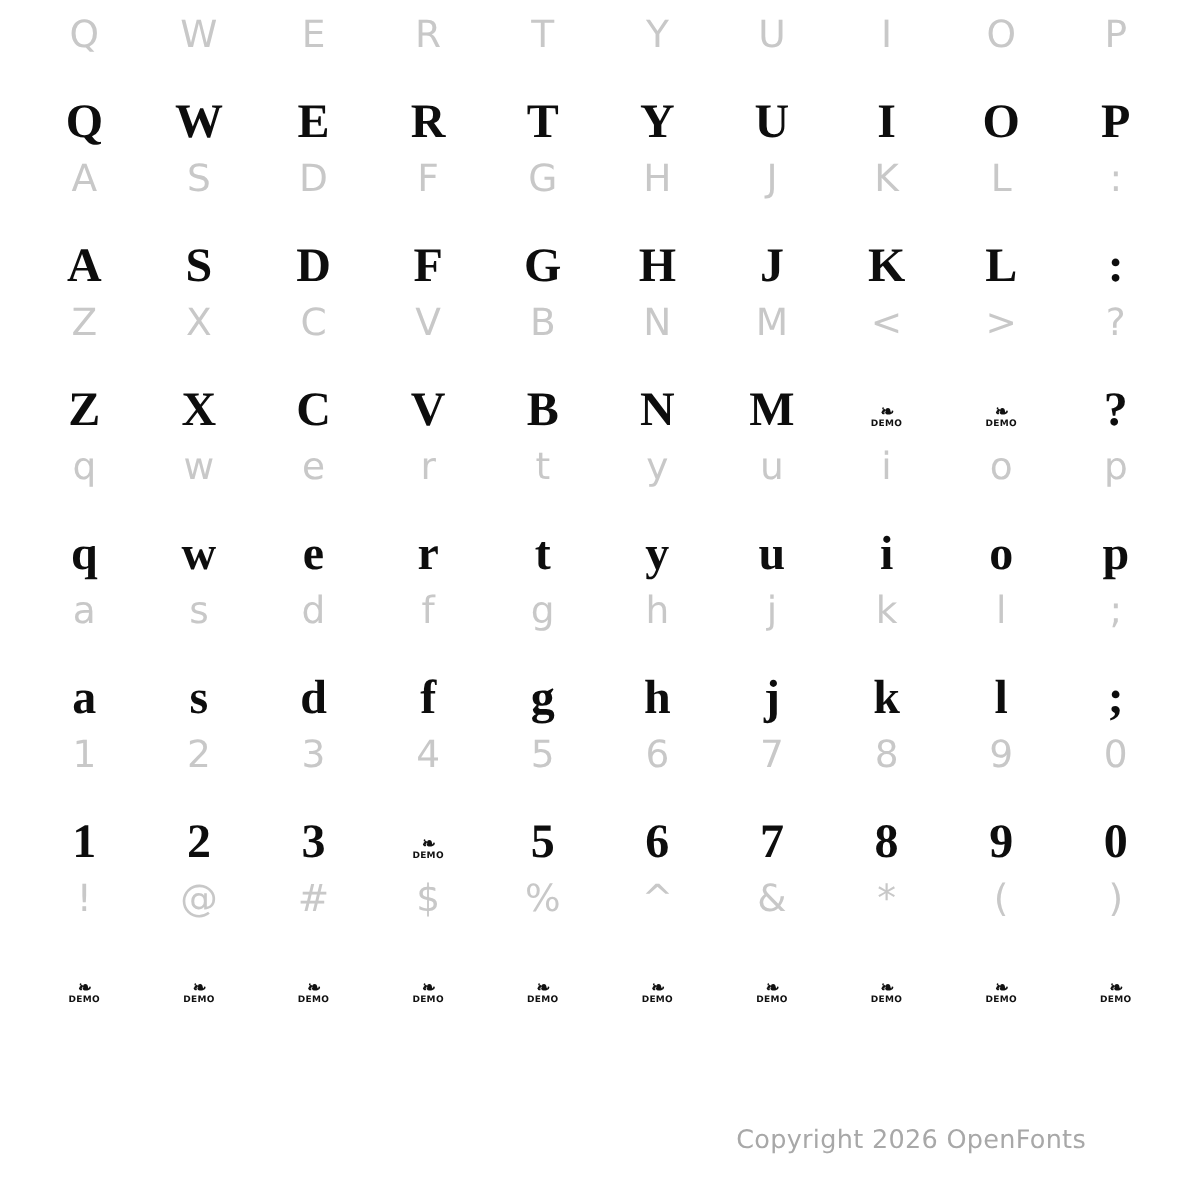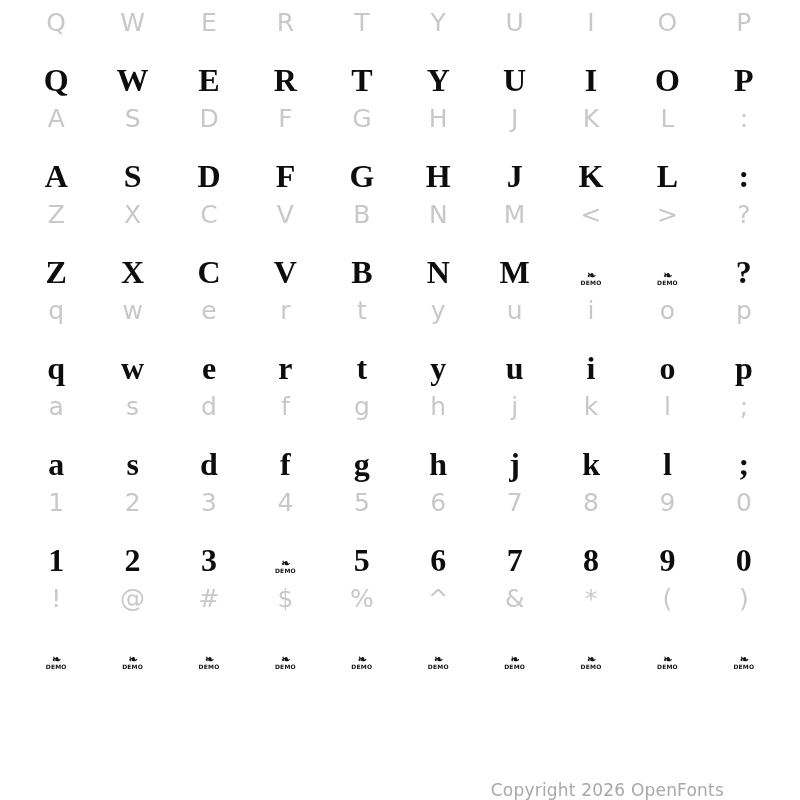--- a/index.html
+++ b/index.html
@@ -95,21 +95,21 @@
 
   #footer {
     position: absolute;
     left: 0;
     bottom: 0;
     width: 800px;
     height: 80px;
     box-sizing: border-box;
     padding-right: 76px;
     display: flex;
-    align-items: flex-end;
+    align-items: center;
     justify-content: flex-end;
   }
   #footer .copyright {
     font-family: "DejaVu Sans", sans-serif;
     font-size: 17px;
     color: #a8a8a8;
     letter-spacing: 0.2px;
   }
 </style>
 </head>

